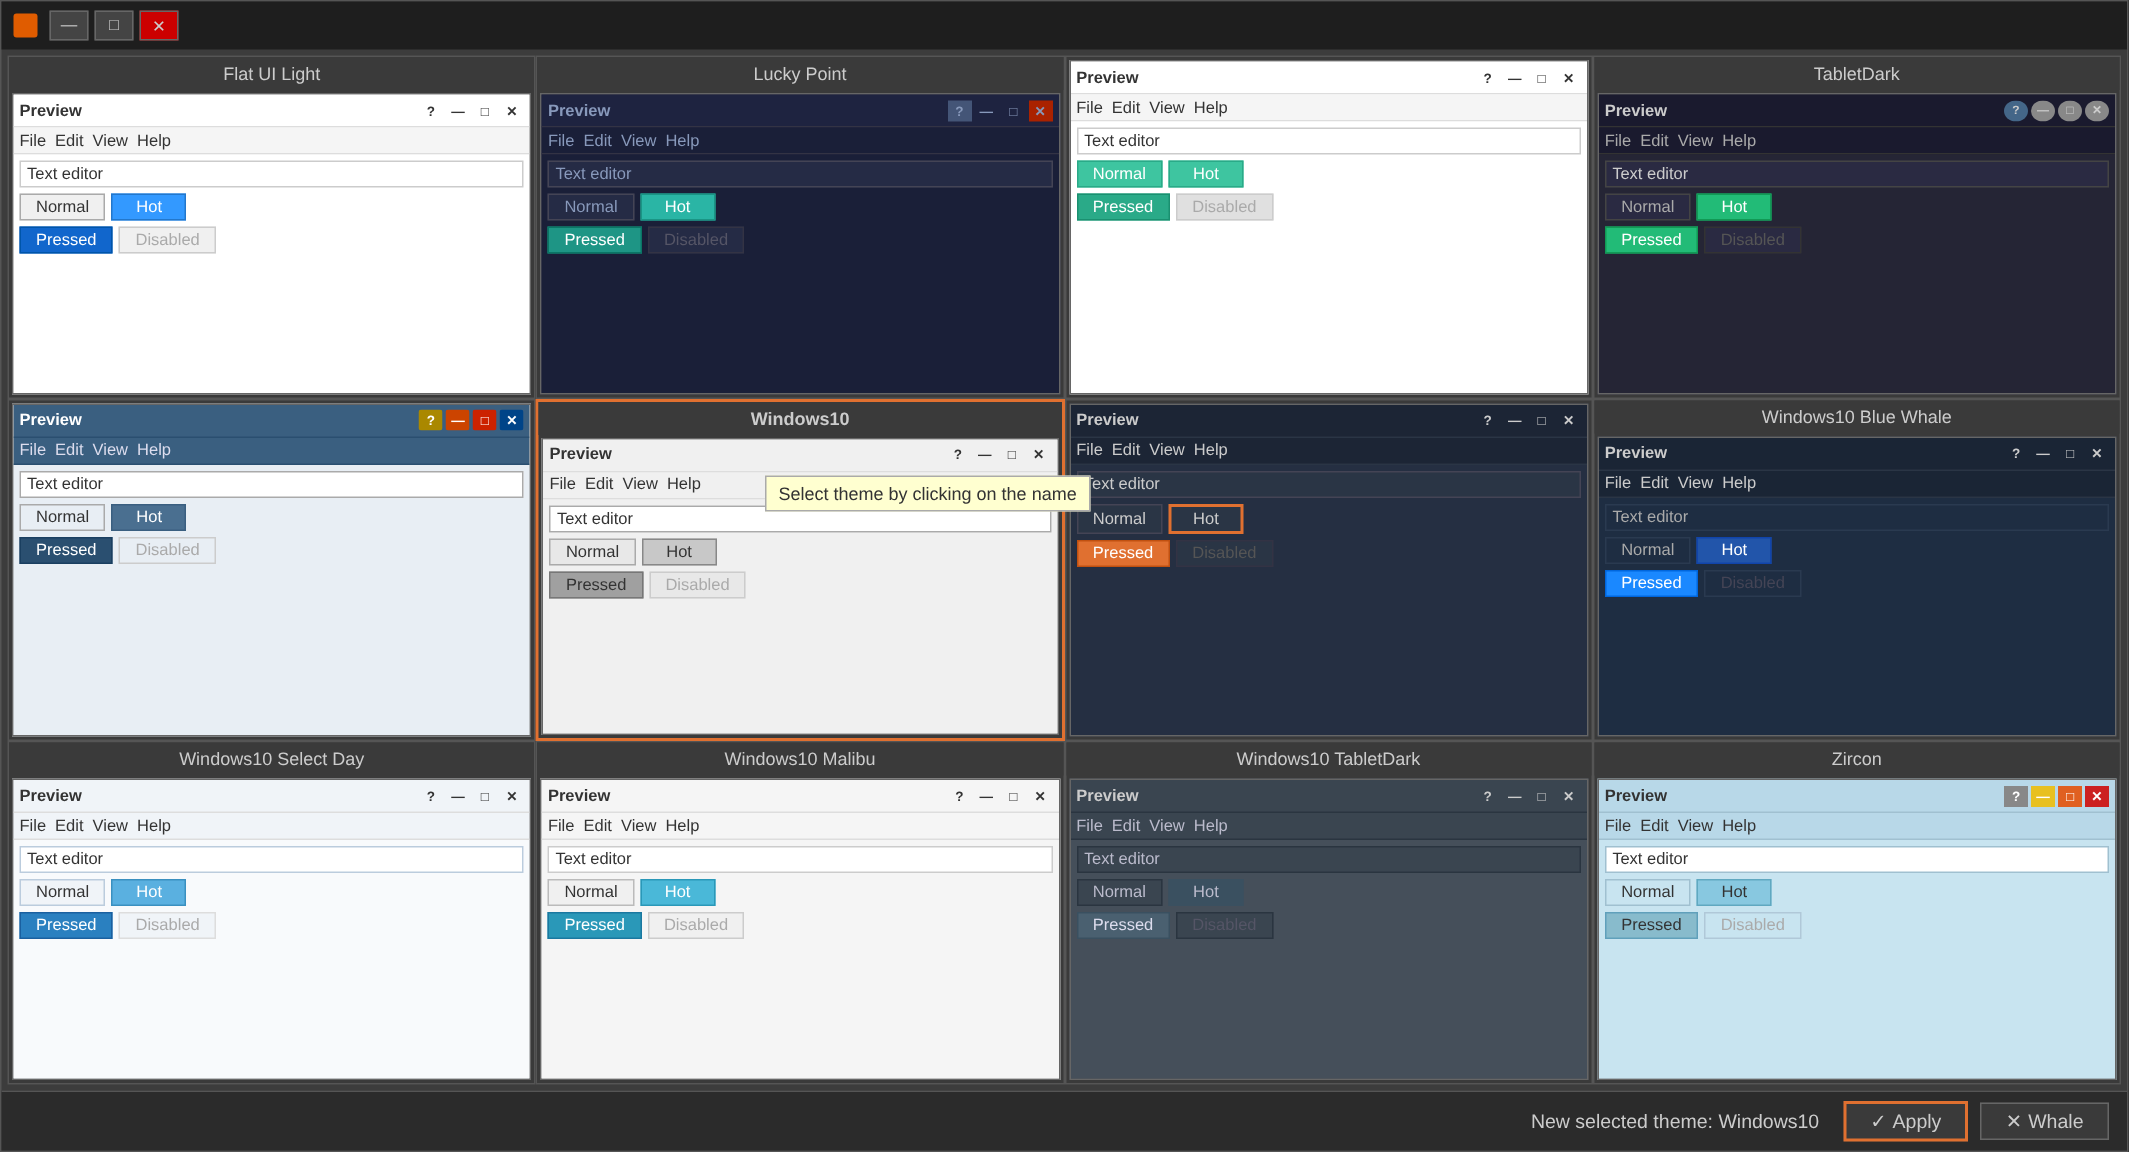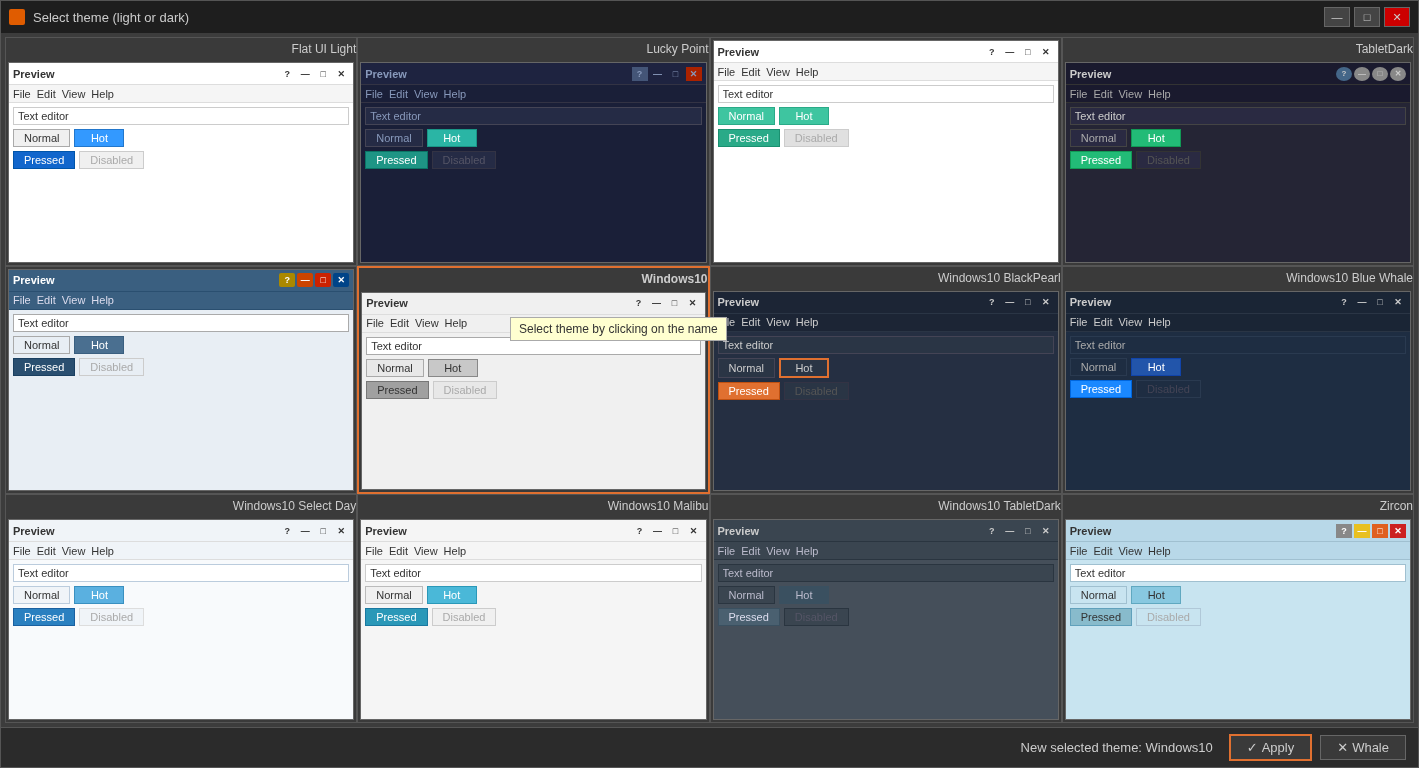--- a/index.html
+++ b/index.html
@@ -72,21 +72,21 @@
     .theme-cell {
       border: 1px solid #555;
       display: flex;
       flex-direction: column;
       background: #3a3a3a;
       cursor: pointer;
     }
     .theme-cell.selected { border: 2px solid #e07030; }
 
     .theme-title {
-      text-align: right;
+      text-align: center;
       padding: 4px 0;
       font-size: 12px;
       color: #ccc;
       background: #3a3a3a;
       flex-shrink: 0;
     }
 
     .theme-preview {
       flex: 1;
       display: flex;
@@ -347,21 +347,20 @@
 
     .relative { position: relative; }
   </style>
 </head>
 <body>
 
 <div class="main-window">
 
   <div class="title-bar">
     <div class="title-bar-icon"></div>
-    <span class="title-bar-text">Select theme (light or dark)</span>
     <div class="title-bar-controls">
       <div class="tb-btn">—</div>
       <div class="tb-btn">□</div>
       <div class="tb-btn close">✕</div>
     </div>
   </div>
 
   <div class="themes-grid relative" id="themes-grid">
   <div class="theme-cell">
         <div class="theme-title">Flat UI Light</div>
@@ -541,21 +540,20 @@
               <button class="prev-btn btn-hot">Hot</button>
             </div>
             <div class="preview-buttons">
               <button class="prev-btn btn-pressed">Pressed</button>
               <button class="prev-btn btn-disabled">Disabled</button>
             </div>
           </div>
         </div>
       </div>
       <div class="theme-cell">
-        <div class="theme-title">Windows10 BlackPearl</div>
         <div class="theme-preview theme-blackpearl">
           <div class="preview-titlebar">
             <span class="preview-title-text">Preview</span>
             <div class="preview-tb-icons">
               <div class="ptb-icon" style="background: transparent;">?</div>
               <div class="ptb-icon" style="background: transparent;">—</div>
               <div class="ptb-icon" style="background: transparent;">□</div>
               <div class="ptb-icon" style="background: transparent;">✕</div>
             </div>
           </div>

